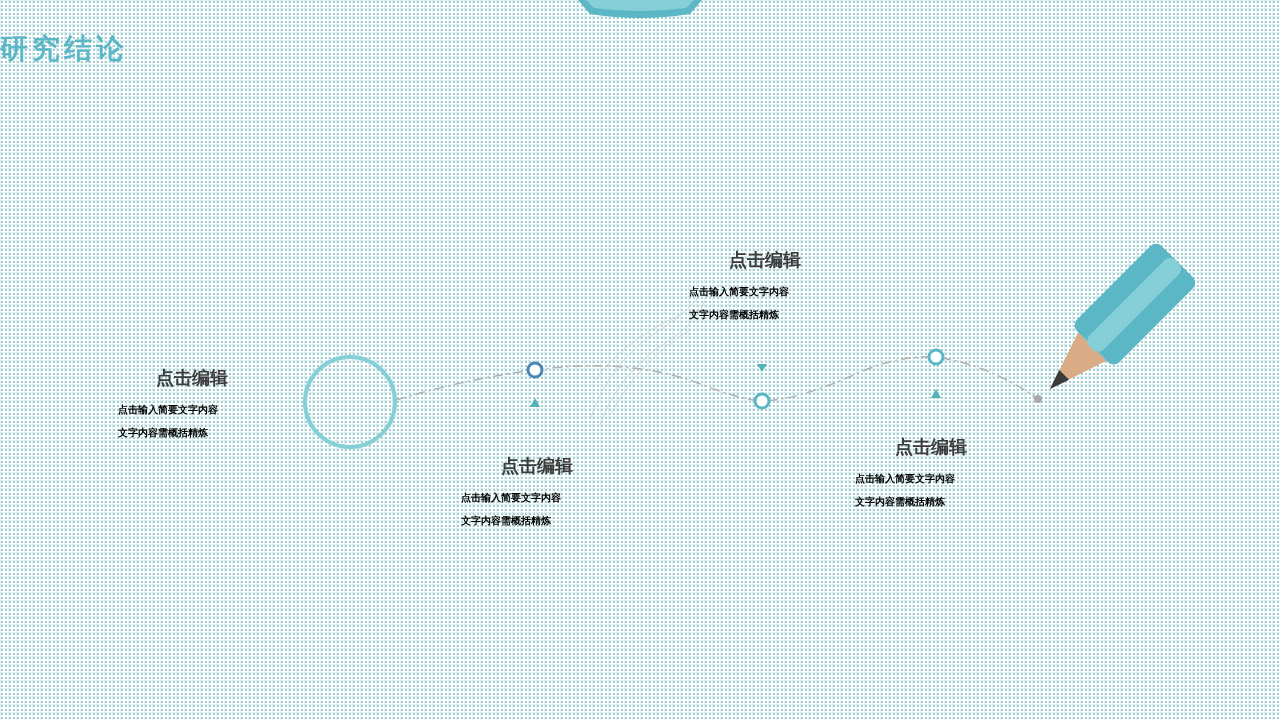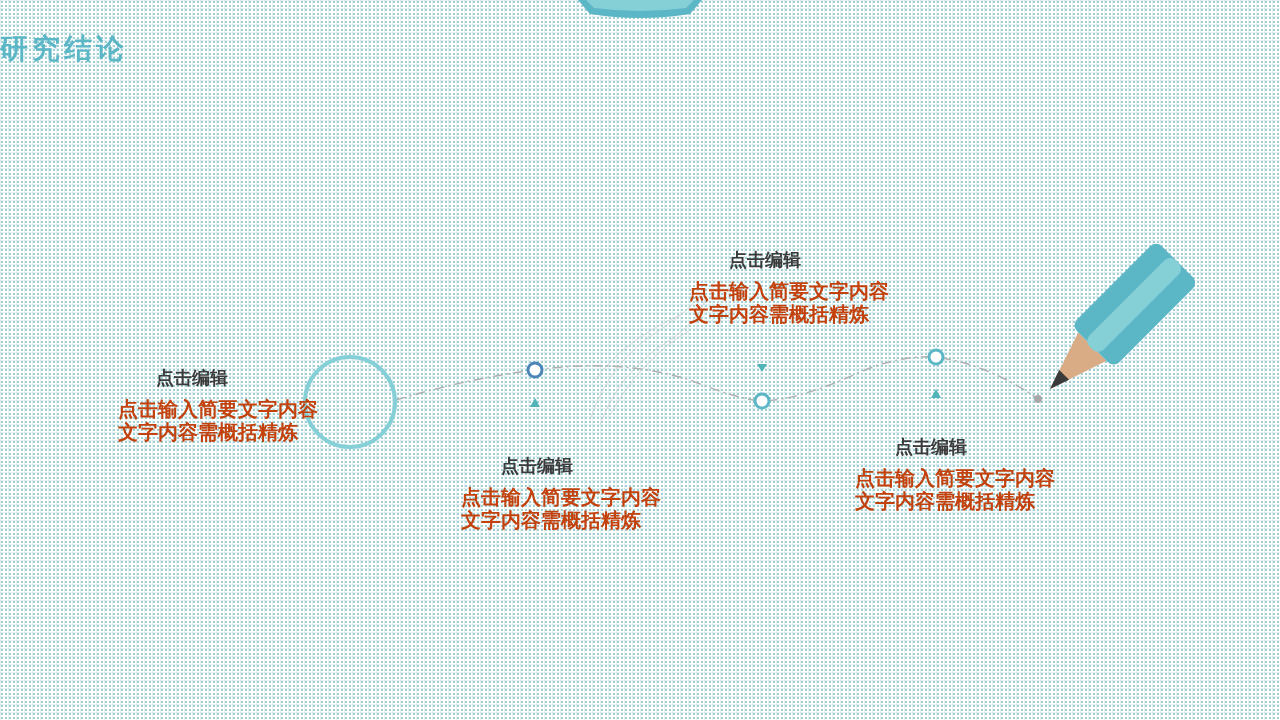--- a/index.html
+++ b/index.html
@@ -17,22 +17,22 @@
       linear-gradient(to right, rgba(120,180,190,0.18) 1px, transparent 1px),
       linear-gradient(to bottom, rgba(120,180,190,0.18) 1px, transparent 1px);
     background-size:8px 8px;
   }
   .top-shape { position:absolute; left:578px; top:0; width:124px; height:18px; }
   .title {
     position:absolute; left:0; width:1280px; top:30px; 
     font-size:28px; font-weight:bold; letter-spacing:4px;
   }
   .block { position:absolute; text-align:left; }
-  .block .head { font-size:18px; font-weight:bold; color:#3b3b3b; margin-bottom:8px; }
-  .block .line { font-size:20px; font-weight:bold; color:#c2410c; line-height:23px; white-space:nowrap; }
+  .block .head { font-size:18px; font-weight:bold; color:#3b3b3b; margin-bottom:8px;text-align:right; }
+  .block .line { font-size:10px; font-weight:bold; color:#000000; line-height:23px; white-space:nowrap; }
   svg.canvas { position:absolute; left:0; top:0; }
 </style>
 </head>
 <body>
 
 <div class="grid-overlay"></div>
 
 <svg class="top-shape" viewBox="0 0 124 18">
   <path d="M0 0 L124 0 L112 14 Q62 22 12 14 Z" fill="#5bb6c6"></path>
   <path d="M8 0 L116 0 L108 8 Q62 14 16 8 Z" fill="#85cfd7"></path>

